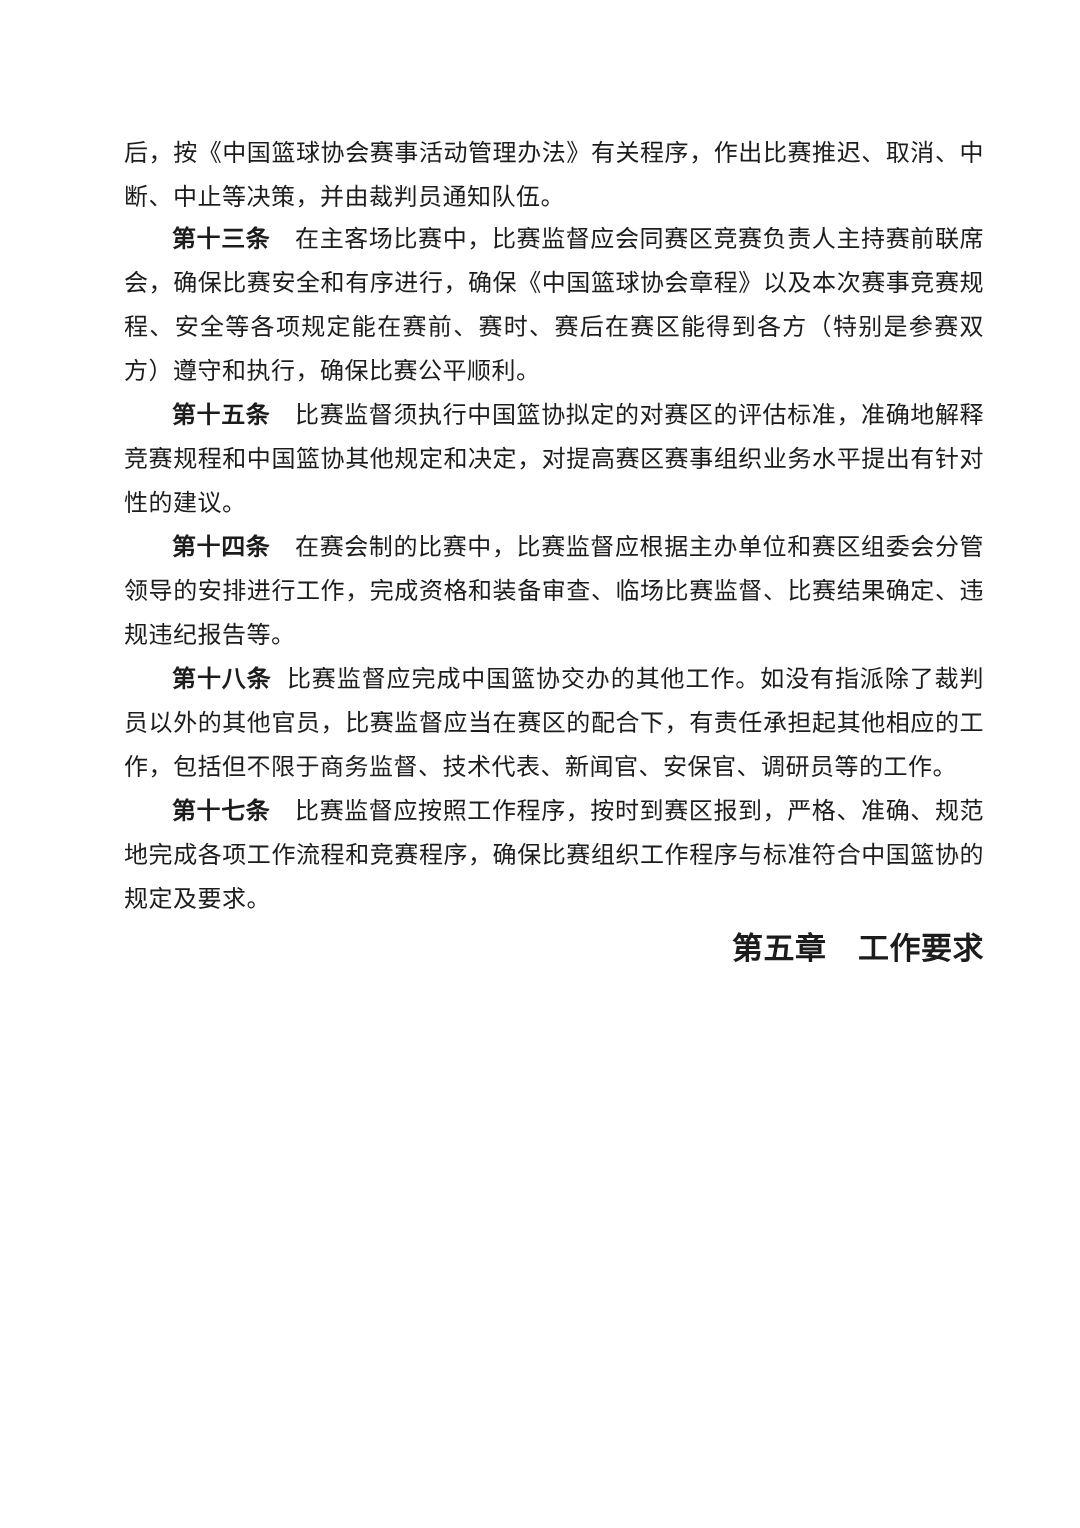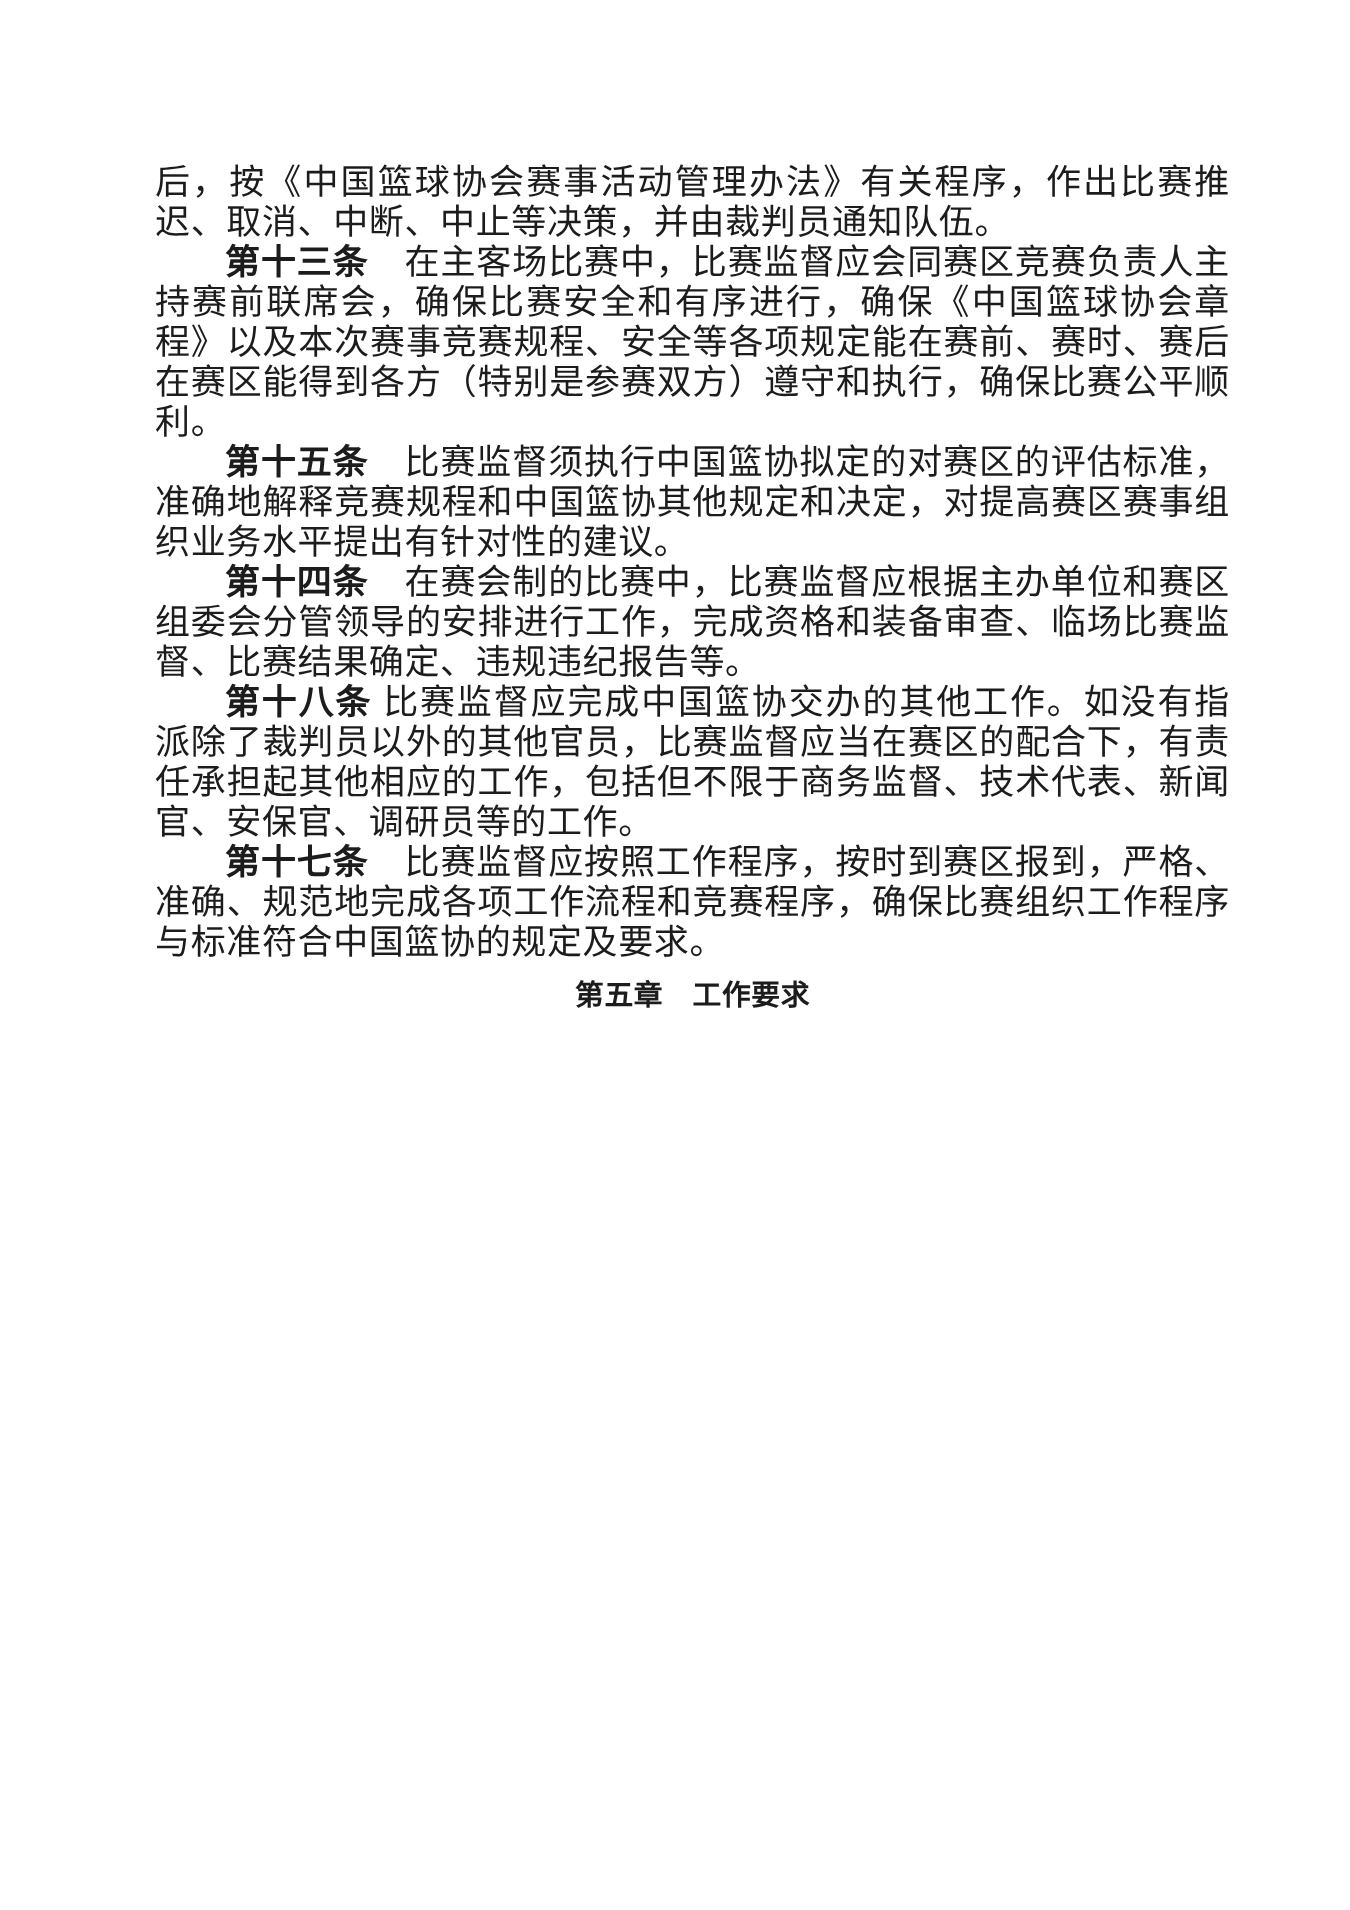--- a/index.html
+++ b/index.html
@@ -21,39 +21,40 @@
     background: #ffffff;
   }
   .content {
     position: absolute;
     left: 124px;
     top: 131px;
     width: 860px;
   }
   .para {
     margin: 0;
-    font-size: 28px;
-    line-height: 32px;
+    font-size: 24px;
+    line-height: 44px;
     letter-spacing: 0.5px;
     text-align: justify;
     text-justify: inter-character;
     word-break: break-all;
   }
   .para.indent {
     text-indent: 2em;
+    font-family: Liberation Mono, monospace;
   }
   .para b {
     font-weight: bold;
   }
   .chapter {
     margin: 0;
-    font-size: 23px;
+    font-size: 31px;
     line-height: 52px;
     font-weight: bold;
-    text-align: center;
+    text-align: right;
     letter-spacing: 0.5px;
   }
 </style>
 </head>
 <body>
 
 <div class="page">
   <div class="content" id="doc-content">
       <p class="para"><span>后，按《中国篮球协会赛事活动管理办法》有关程序，作出比赛推迟、取消、中断、中止等决策，并由裁判员通知队伍。</span></p>
       <p class="para indent"><b>第十三条</b>　<span>在主客场比赛中，比赛监督应会同赛区竞赛负责人主持赛前联席会，确保比赛安全和有序进行，确保《中国篮球协会章程》以及本次赛事竞赛规程、安全等各项规定能在赛前、赛时、赛后在赛区能得到各方（特别是参赛双方）遵守和执行，确保比赛公平顺利。</span></p>

